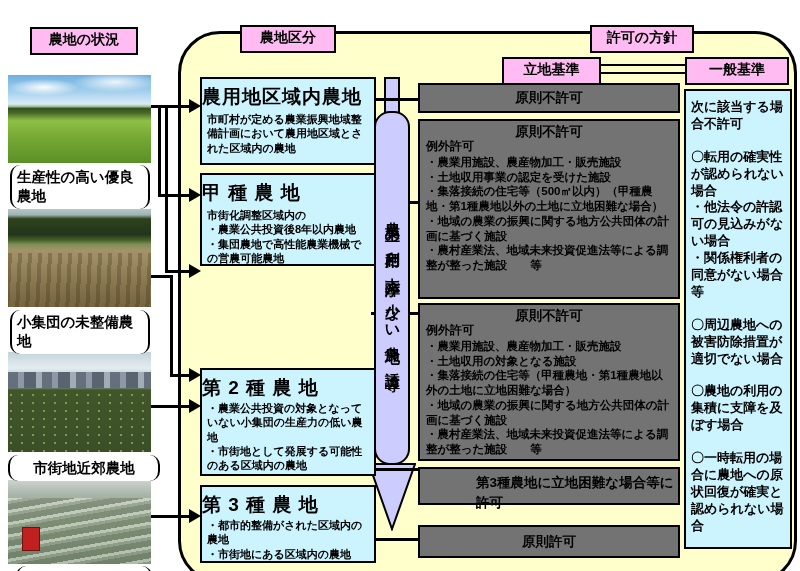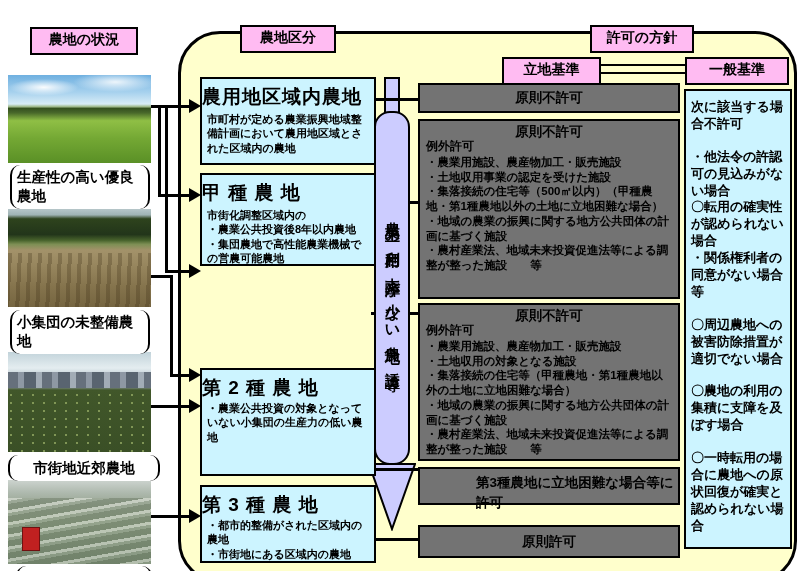--- a/index.html
+++ b/index.html
@@ -149,20 +149,21 @@
     <div>
         <div class="li">・農業公共投資後8年以内農地</div>
         <div class="li">・集団農地で高性能農業機械での営農可能農地</div>
       </div>
   </div>
   <div class="cbox" style="top:349px;height:104px;">
     <div class="ttl">第 2 種 農 地</div>
 
     <div>
         <div class="li">・農業公共投資の対象となっていない小集団の生産力の低い農地</div>
+        <div class="li">・市街地として発展する可能性のある区域内の農地</div>
       </div>
   </div>
   <div class="cbox" style="top:466px;height:74px;">
     <div class="ttl">第 3 種 農 地</div>
 
     <div>
         <div class="li">・都市的整備がされた区域内の農地</div>
         <div class="li">・市街地にある区域内の農地</div>
       </div>
   </div>
@@ -196,22 +197,22 @@
     <div class="ttl">第3種農地に立地困難な場合等に許可</div>
   </div>
   <div class="pbox p5" style="top:506px;height:33px;">
     <div class="ttl">原則許可</div>
   </div>
 
   <div class="gbox">
     <div>
         <div class="li">次に該当する場合不許可</div>
         <div class="li gap"></div>
+        <div class="li">〇転用の確実性が認められない場合</div>
         <div class="li">・他法令の許認可の見込みがない場合</div>
-        <div class="li">〇転用の確実性が認められない場合</div>
         <div class="li">・関係権利者の同意がない場合</div>
         <div class="li">等</div>
         <div class="li gap"></div>
         <div class="li">〇周辺農地への被害防除措置が適切でない場合</div>
         <div class="li gap"></div>
         <div class="li">〇農地の利用の集積に支障を及ぼす場合</div>
         <div class="li gap"></div>
         <div class="li">〇一時転用の場合に農地への原状回復が確実と認められない場合</div>
       </div>
   </div>

